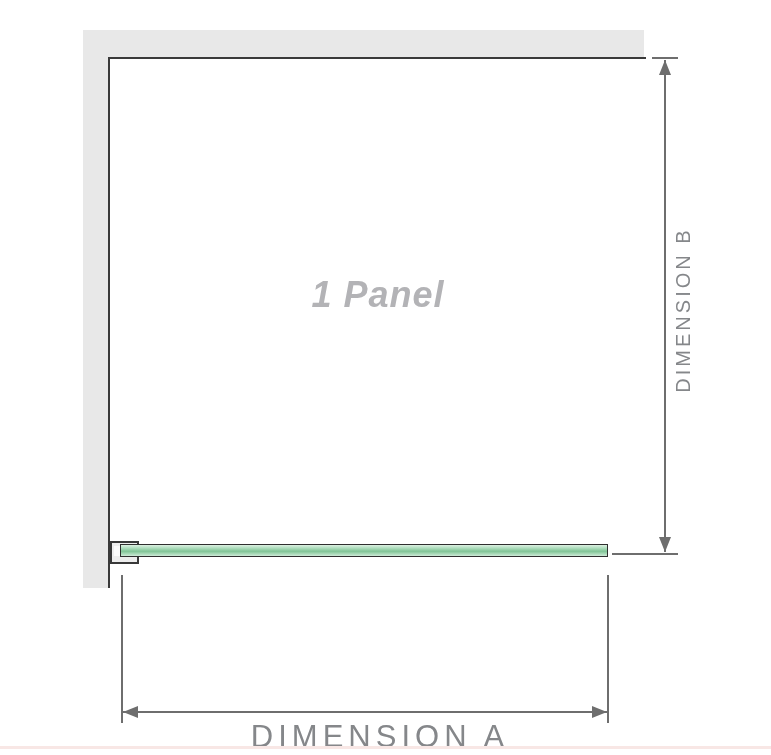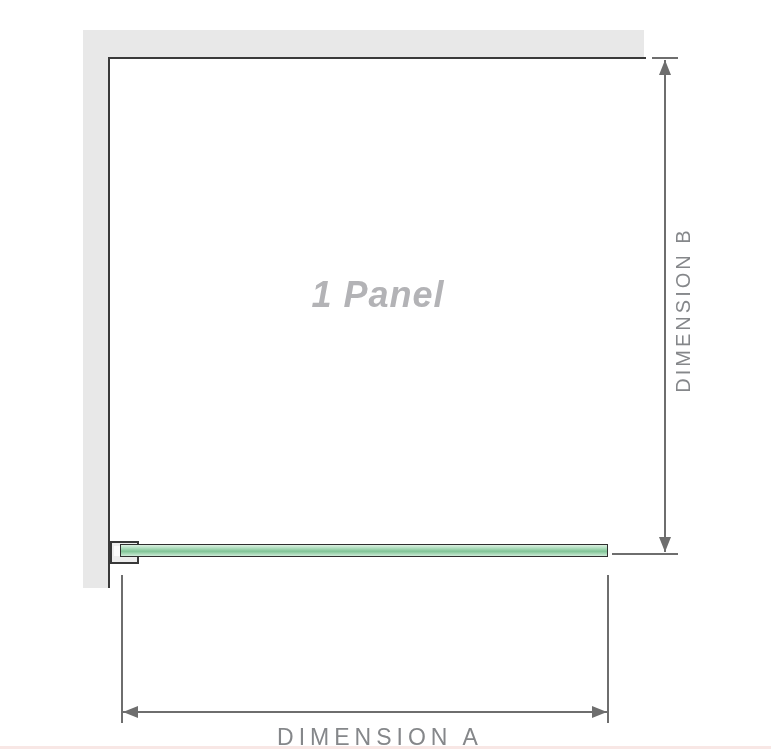--- a/index.html
+++ b/index.html
@@ -86,21 +86,21 @@
     left: 683px; top: 310px;
     transform: translate(-50%, -50%) rotate(-90deg);
     font-size: 20px;
     letter-spacing: 3px;
     color: #85878a;
     white-space: nowrap;
   }
   #dima-label {
     left: 380px; top: 737px;
     transform: translate(-50%, -50%);
-    font-size: 23px;
+    font-size: 31px;
     letter-spacing: 5px;
     color: #85878a;
     white-space: nowrap;
   }
 
   
   #bottom-divider { left: 0; top: 746px; width: 771px; height: 3px; background: #f8e7e5; }
 </style>
 </head>
 <body>

